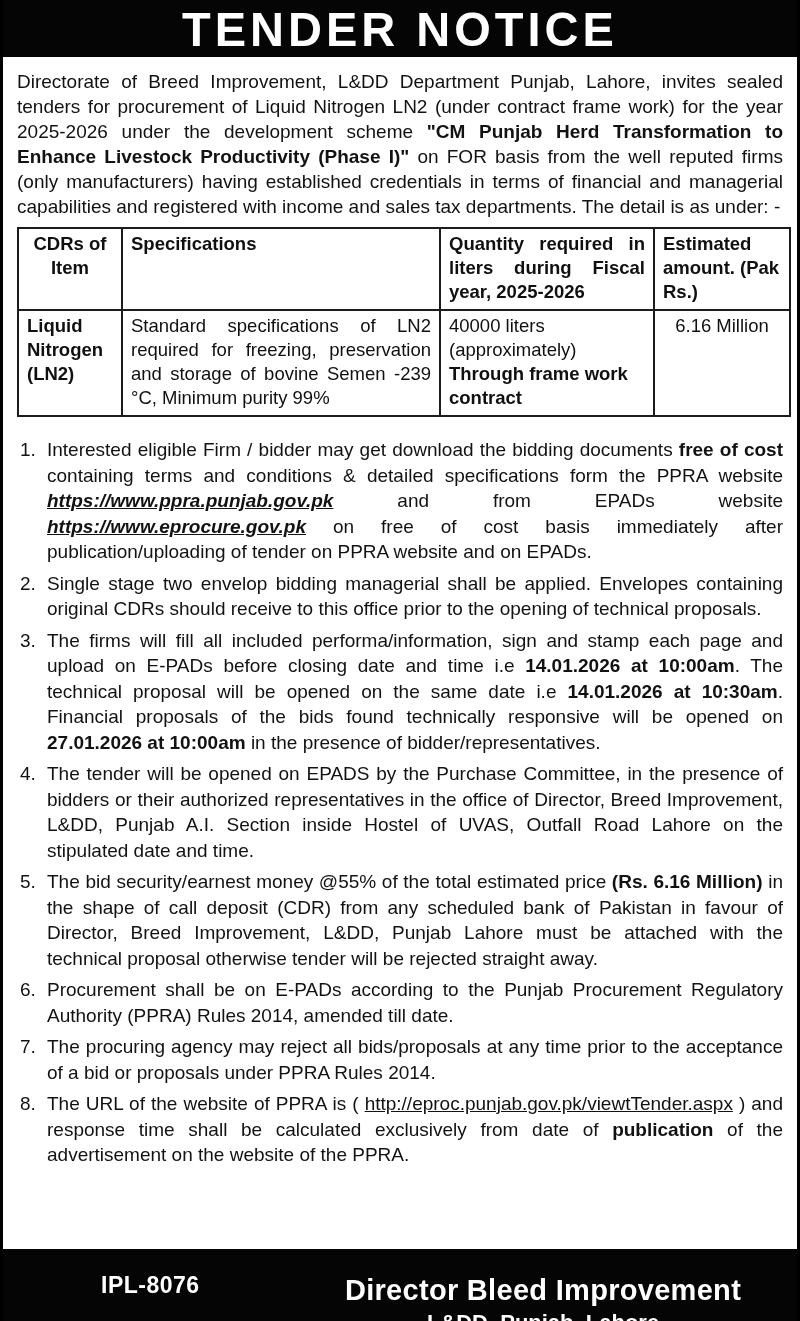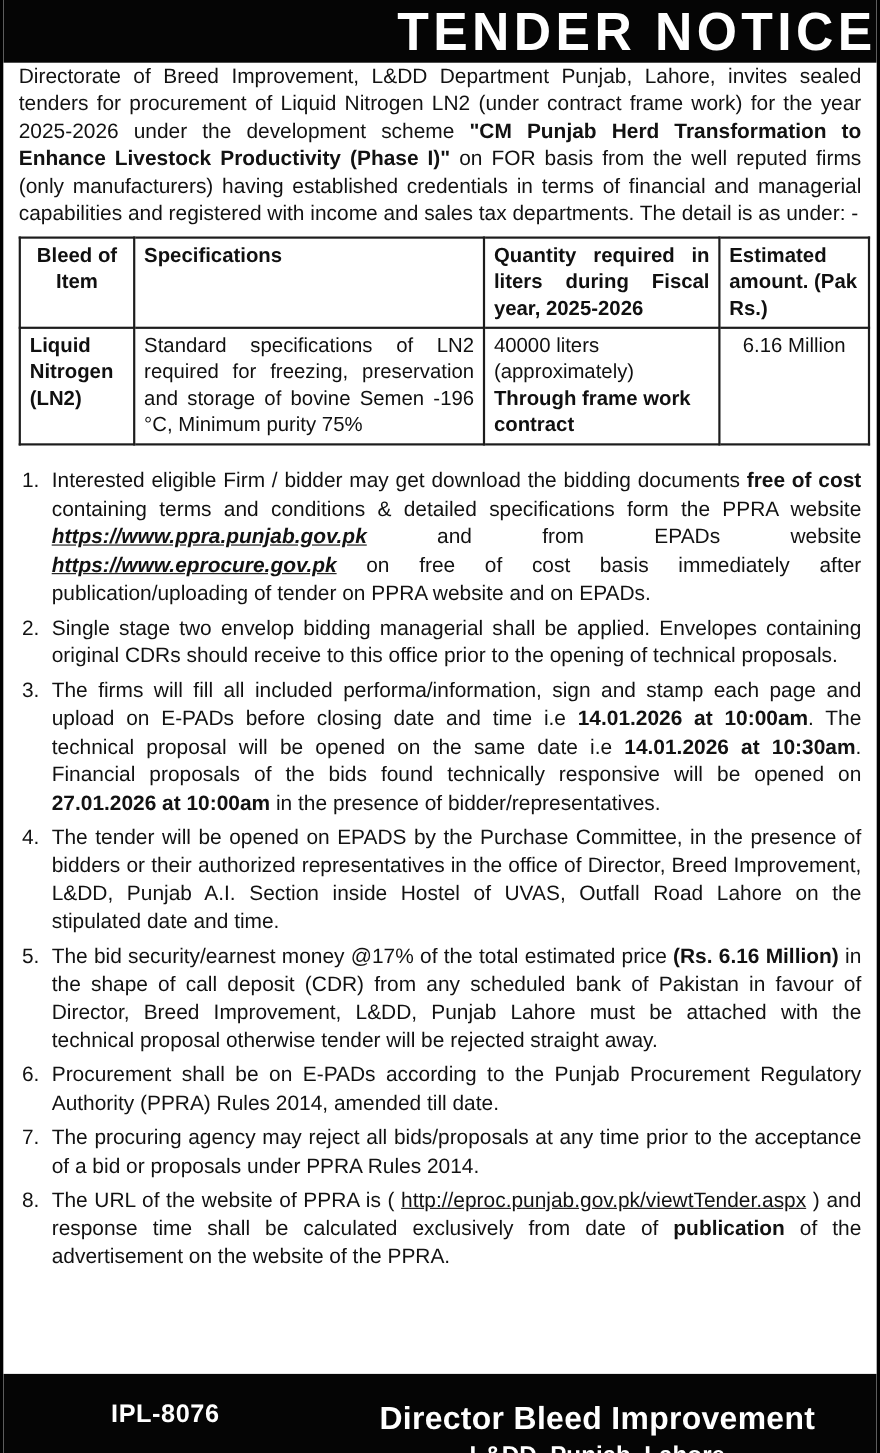--- a/index.html
+++ b/index.html
@@ -6,34 +6,34 @@
   .page{
     width:800px;height:1321px;margin:0 auto;background:#fff;
     font-family:"Liberation Sans","DejaVu Sans",sans-serif;color:#111;
     display:flex;flex-direction:column;box-sizing:border-box;
     border-left:3px solid #000;border-right:3px solid #000;
     position:relative;overflow:hidden;
   }
   
   .banner{
     height:57px;background:#050505;color:#fff;flex:0 0 auto;
-    display:flex;align-items:center;justify-content:flex-end;
+    display:flex;align-items:center;justify-content:center;
   }
   .banner-title{
     font-size:47px;font-weight:700;letter-spacing:4px;
     transform:scaleY(1.04);white-space:nowrap;
   }
   
   .content{flex:1 1 auto;overflow:hidden;padding:0 14px;box-sizing:border-box;}
   .tender-no{
     text-align:center;font-weight:700;font-size:20.5px;margin-top:11px;
     text-decoration:underline;letter-spacing:.2px;color:#0a0a0a;
   }
   .intro{
-    margin-top:0;font-size:19px;line-height:25px;text-align:justify;color:#121212;
+    margin-top:12px;font-size:19px;line-height:25px;text-align:justify;color:#121212;
   }
   .b{font-weight:700}.i{font-style:italic}.u{text-decoration:underline}
   
   table.spec{
     border-collapse:collapse;width:100%;margin-top:8px;table-layout:fixed;
   }
   table.spec th,table.spec td{
     border:2px solid #1c1c1c;padding:3px 8px 5px 8px;vertical-align:top;
     font-size:18.5px;line-height:24px;color:#101010;
   }
@@ -85,30 +85,30 @@
 
     <table class="spec">
       <colgroup>
         <col class="c-name">
           <col class="c-spec">
           <col class="c-qty">
           <col class="c-amt">
       </colgroup>
       <thead>
         <tr>
-          <th class="h-name">Bleed of Item</th>
+          <th class="h-name">CDRs of Item</th>
           <th class="h-spec">Specifications</th>
           <th class="h-qty">Quantity required in liters during Fiscal year, 2025-2026</th>
           <th class="h-amt">Estimated amount. (Pak Rs.)</th>
         </tr>
       </thead>
       <tbody>
         <tr>
           <td class="d-name">Liquid Nitrogen (LN2)</td>
-          <td class="d-spec">Standard specifications of LN2 required for freezing, preservation and storage of bovine Semen -196 °C, Minimum purity 75%</td>
+          <td class="d-spec">Standard specifications of LN2 required for freezing, preservation and storage of bovine Semen -239 °C, Minimum purity 99%</td>
           <td class="d-qty">
             <div>40000 liters (approximately)</div>
             <div class="qty-bold">Through frame work contract</div>
           </td>
           <td class="d-amt">6.16 Million</td>
         </tr>
       </tbody>
     </table>
 
 
@@ -124,21 +124,21 @@
       <li>
         <span class="num">3.</span>
         <span class="li-body"><span>The firms will fill all included performa/information, sign and stamp each page and upload on E-PADs before closing date and time i.e </span><span class="b">14.01.2026 at 10:00am</span><span>. The technical proposal will be opened on the same date i.e </span><span class="b">14.01.2026 at 10:30am</span><span>. Financial proposals of the bids found technically responsive will be opened on </span><span class="b">27.01.2026 at 10:00am</span><span> in the presence of bidder/representatives.</span></span>
       </li>
       <li>
         <span class="num">4.</span>
         <span class="li-body"><span>The tender will be opened on EPADS by the Purchase Committee, in the presence of bidders or their authorized representatives in the office of Director, Breed Improvement, L&amp;DD, Punjab A.I. Section inside Hostel of UVAS, Outfall Road Lahore on the stipulated date and time.</span></span>
       </li>
       <li>
         <span class="num">5.</span>
-        <span class="li-body"><span>The bid security/earnest money @17% of the total estimated price </span><span class="b">(Rs. 6.16 Million)</span><span> in the shape of call deposit (CDR) from any scheduled bank of Pakistan in favour of Director, Breed Improvement, L&amp;DD, Punjab Lahore must be attached with the technical proposal otherwise tender will be rejected straight away.</span></span>
+        <span class="li-body"><span>The bid security/earnest money @55% of the total estimated price </span><span class="b">(Rs. 6.16 Million)</span><span> in the shape of call deposit (CDR) from any scheduled bank of Pakistan in favour of Director, Breed Improvement, L&amp;DD, Punjab Lahore must be attached with the technical proposal otherwise tender will be rejected straight away.</span></span>
       </li>
       <li>
         <span class="num">6.</span>
         <span class="li-body"><span>Procurement shall be on E-PADs according to the Punjab Procurement Regulatory Authority (PPRA) Rules 2014, amended till date.</span></span>
       </li>
       <li>
         <span class="num">7.</span>
         <span class="li-body"><span>The procuring agency may reject all bids/proposals at any time prior to the acceptance of a bid or proposals under PPRA Rules 2014.</span></span>
       </li>
       <li>

